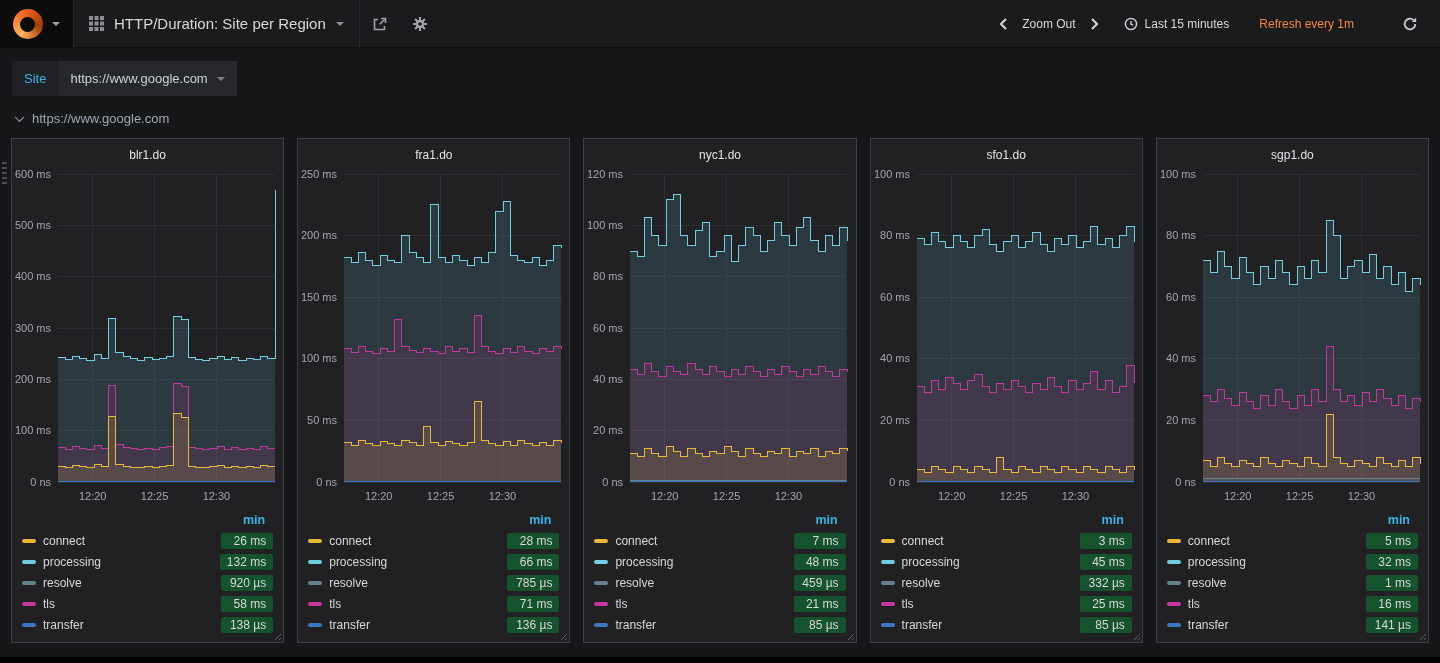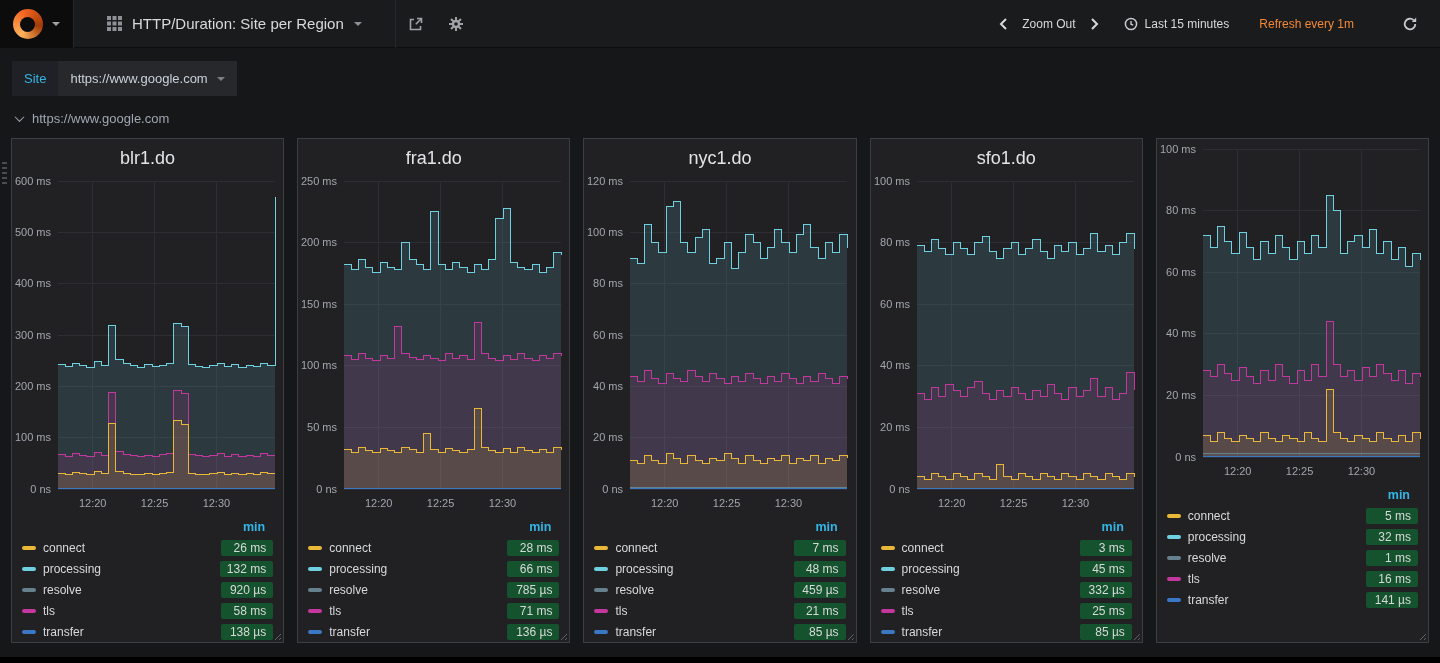--- a/index.html
+++ b/index.html
@@ -9,21 +9,21 @@
   }
   .app { position: relative; width: 1440px; height: 657px; background: #161719; color: #d8d9da; }
 
   
   .navbar { display: flex; align-items: center; height: 48px; background: #1a1b1d; border-bottom: 1px solid #0d0d0e; }
   .nav-logo { height: 48px; display: flex; align-items: center; gap: 9px; padding: 0 13px; background: #0c0c0d; border-right: 1px solid #26272a; cursor: pointer; color: #9fa3a8; }
   .logo-flame { width: 30px; height: 30px; border-radius: 50%; position: relative;
     background: conic-gradient(from 210deg, #ffb35c 0deg, #f26522 130deg, #a33b08 250deg, #ffb35c 360deg); }
   .logo-flame::after { content: ""; position: absolute; left: 7px; top: 8px; width: 15px; height: 15px; border-radius: 50%; background: #0c0c0d; }
   .caret { width: 0; height: 0; border-left: 4px solid transparent; border-right: 4px solid transparent; border-top: 4px solid currentColor; display: inline-block; }
-  .nav-dash { display: flex; align-items: center; gap: 10px; padding: 0 33px; height: 48px; border-right: 1px solid #26272a; cursor: pointer; color: #8d9196; }
+  .nav-dash { display: flex; align-items: center; gap: 10px; padding: 0 15px; height: 48px; border-right: 1px solid #26272a; cursor: pointer; color: #8d9196; }
   .dash-title { font-size: 15px; color: #d8d9da; }
   .nav-icon-btn { background: none; border: none; padding: 0 12px; height: 48px; display: flex; align-items: center; cursor: pointer; }
   .nav-right { margin-left: auto; display: flex; align-items: center; padding-right: 12px; font-size: 12px; }
   .nav-chev { background: none; border: none; padding: 0 8px; height: 48px; display: flex; align-items: center; cursor: pointer; }
   .zoom-out { padding: 0 6px; cursor: pointer; color: #d8d9da; }
   .time-picker { display: flex; align-items: center; gap: 7px; padding: 0 16px; cursor: pointer; color: #d8d9da; }
   .refresh-label { padding: 0 14px; cursor: pointer; color: var(--orange, #f58836); }
   .refresh-btn { background: none; border: none; padding: 0 10px; margin-left: 24px; height: 48px; display: flex; align-items: center; cursor: pointer; }
 
   
@@ -33,21 +33,21 @@
   .tv-value { height: 35px; padding: 0 12px; background: #26282c; color: #c9d1d9; font-size: 13px; display: flex; align-items: center; gap: 9px; cursor: pointer; }
   .tv-value .caret { color: #7b8087; }
 
   
   .row-header { display: flex; align-items: center; gap: 9px; margin: 15px 0 0 16px; color: #9fa7b3; font-size: 13px; cursor: pointer; width: fit-content; }
   .chev-down { width: 7px; height: 7px; border-right: 1.5px solid #9fa7b3; border-bottom: 1.5px solid #9fa7b3; transform: rotate(45deg) translate(-1px,-1px); display: inline-block; }
 
   
   .panels { display: flex; gap: 13px; padding: 12px 11px 0; }
   .panel { position: relative; flex: 1 1 0; min-width: 0; height: 505px; background: #212124; border: 1px solid #3c3e44; overflow: hidden; }
-  .panel-title { text-align: center; font-size: 18px; font-weight: 500; color: #e3e4e6; padding: 9px 0 2px; cursor: pointer; }
+  .panel-title { text-align: center; font-size: 12px; font-weight: 500; color: #e3e4e6; padding: 9px 0 2px; cursor: pointer; }
   svg text { font-family: "Liberation Sans", sans-serif; font-size: 11px; fill: #a2a6ad; }
 
   .legend { padding: 0 10px; font-size: 12px; }
   .legend-head { text-align: right; color: var(--accent, #33B5E5); font-weight: 700; padding: 0 8px 3px 0; font-size: 12.5px; cursor: pointer; }
   .legend-row { display: flex; align-items: center; height: 21px; gap: 7px; }
   .dash { width: 14px; height: 4px; border-radius: 2px; flex: none; }
   .lname { flex: 1; color: #d8d9da; cursor: pointer; }
   .lval { background: #14532d; color: #d8d9da; padding: 1px 7px; border-radius: 2px; min-width: 52px; text-align: right; font-size: 12px; }
 
   .resize-handle { position: absolute; right: 2px; bottom: 2px; width: 9px; height: 9px; cursor: nwse-resize;
@@ -376,21 +376,21 @@
             <span class="dash" style="background: rgb(196, 55, 158);"></span>
             <span class="lname">tls</span>
             <span class="lval">25 ms</span>
           </div>
           <div class="legend-row">
             <span class="dash" style="background: rgb(58, 120, 195);"></span>
             <span class="lname">transfer</span>
             <span class="lval">85 µs</span>
           </div>
         </div><span class="resize-handle"></span></div>
-      <div class="panel"><svg width="271" height="345">
+      <div class="panel"><div class="panel-title">sgp1.do</div><svg width="271" height="345">
           <line x1="46" x2="263" y1="318.0" y2="318.0" stroke="#2c2e33" shape-rendering="crispEdges"></line>
           <text x="39" y="321.5" text-anchor="end">0 ns</text>
           <line x1="46" x2="263" y1="256.4" y2="256.4" stroke="#2c2e33" shape-rendering="crispEdges"></line>
           <text x="39" y="259.9" text-anchor="end">20 ms</text>
           <line x1="46" x2="263" y1="194.8" y2="194.8" stroke="#2c2e33" shape-rendering="crispEdges"></line>
           <text x="39" y="198.3" text-anchor="end">40 ms</text>
           <line x1="46" x2="263" y1="133.2" y2="133.2" stroke="#2c2e33" shape-rendering="crispEdges"></line>
           <text x="39" y="136.7" text-anchor="end">60 ms</text>
           <line x1="46" x2="263" y1="71.6" y2="71.6" stroke="#2c2e33" shape-rendering="crispEdges"></line>
           <text x="39" y="75.1" text-anchor="end">80 ms</text>

